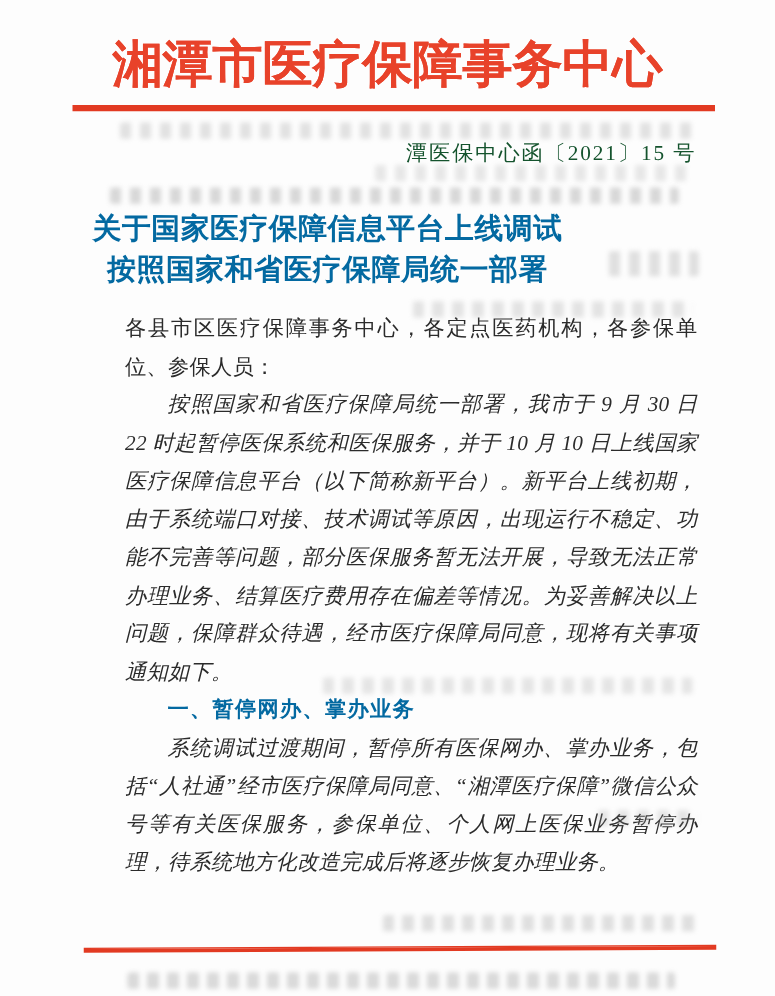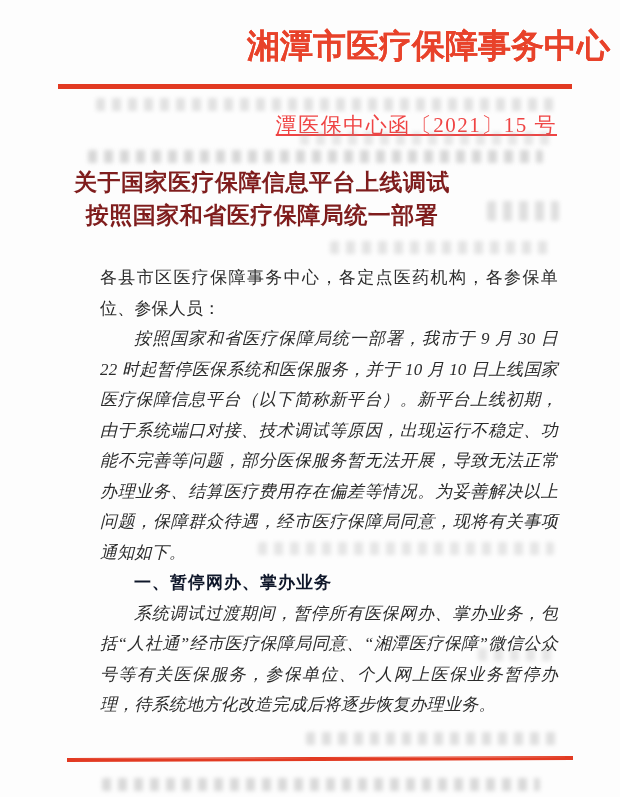--- a/index.html
+++ b/index.html
@@ -9,22 +9,22 @@
     width:620px; height:797px;
     margin:0 auto;
     background:#fdfdfd;
     overflow:hidden;
     font-family:"Liberation Serif","DejaVu Serif",serif;
   }
 
   
   .org-name {
     position:absolute; top:24px; left:10px; width:600px;
-    text-align:right;
-    font-size:33px; font-weight:700;
+    text-align:center;
+    font-size:40px; font-weight:700;
     color:#e8422a;
     letter-spacing:0px;
     font-family:"Liberation Serif","DejaVu Serif",serif;
     text-shadow:0 0 0.4px #e8422a;
     white-space:nowrap;
   }
   .red-rule-top {
     position:absolute; top:84px; left:58px; width:514px;
     height:3px;
     border-top:4px solid #e23a22;
@@ -34,51 +34,50 @@
     position:absolute; top:757px; left:67px; width:506px;
     height:3px;
     border-top:1.5px solid #e23a22;
     border-bottom:3.5px solid #e23a22;
     transform:rotate(-0.25deg);
   }
 
   
   .doc-number {
     position:absolute; top:111px; right:63px;
-    font-size:21px; color:#ef4444;
+    font-size:17px; color:#14532d;
     letter-spacing:1.5px;
     white-space:nowrap;
-    text-decoration:underline;
   }
 
   
   .doc-title {
     position:absolute; top:166px; left:0; width:524px;
     text-align:center;
     font-size:23px; font-weight:700;
-    color:#7f1d1d;
+    color:#0369a1;
     line-height:33px;
     letter-spacing:0.5px;
   }
 
   
   .body-text {
-    position:absolute; top:263px; left:100px; width:458px;
+    position:absolute; top:248px; left:100px; width:458px;
     font-size:17px; line-height:30.5px;
     color:#2b2b2b;
     text-align:justify;
     letter-spacing:0.2px;
   }
   .body-text p { margin:0; }
   .para { text-indent:2em;font-style:italic; }
   .section-heading {
     text-indent:2em;
     font-family:"Liberation Sans","DejaVu Sans",sans-serif;
     font-weight:700;
-    color:#0f172a;
+    color:#0369a1;
     letter-spacing:1px;
   }
 
   
   .ghost {
     position:absolute; height:13px;
     background:repeating-linear-gradient(90deg,#9a9a9a 0 9px,transparent 9px 16px);
     filter:blur(2.2px);
     border-radius:2px;
     pointer-events:none;

